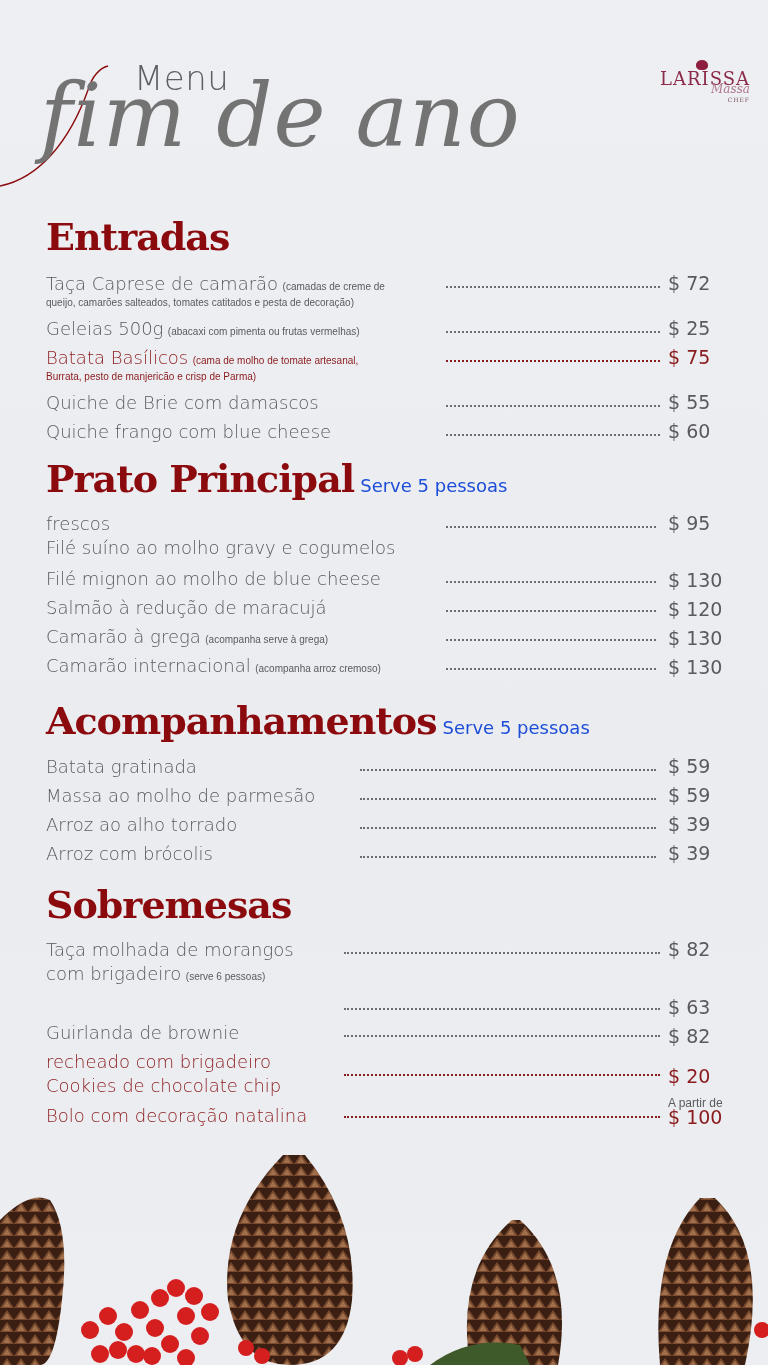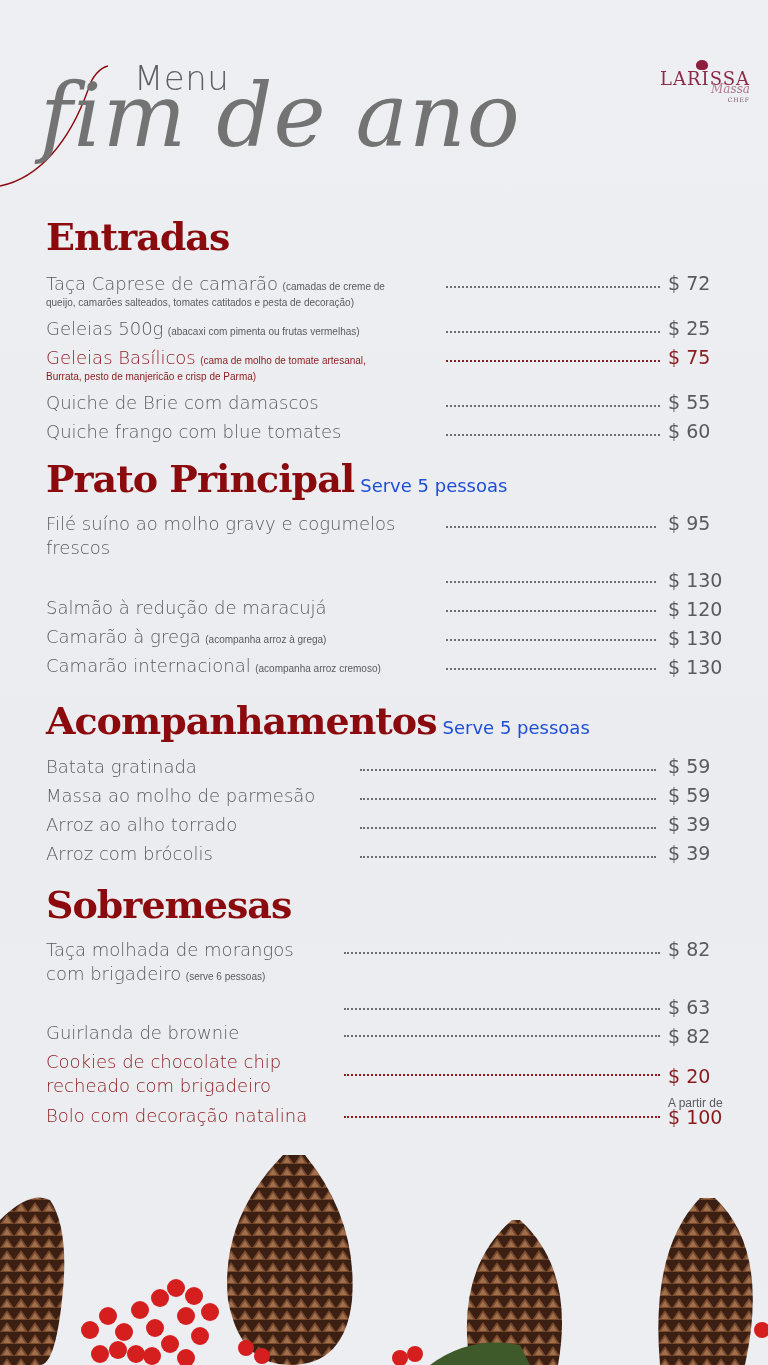--- a/index.html
+++ b/index.html
@@ -71,59 +71,60 @@
   <div class="dots" style="left:400px; width:214px; top:14px"></div>
   <div class="price" style="top:0">$ 72</div>
 </div>
 <div class="row" style="top:317px">
   <span class="item-name">Geleias 500g</span>
   <span class="item-note">(abacaxi com pimenta ou frutas vermelhas)</span>
   <div class="dots" style="left:400px; width:214px; top:14px"></div>
   <div class="price" style="top:0">$ 25</div>
 </div>
 <div class="row red" style="top:346px">
-  <span class="item-name">Geleias Basílicos</span>
+  <span class="item-name">Batata Basílicos</span>
   <span class="item-note">(cama de molho de tomate artesanal,</span>
   <div class="item-desc">Burrata, pesto de manjericão e crisp de Parma)</div>
   <div class="dots" style="left:400px; width:214px; top:14px"></div>
   <div class="price" style="top:0">$ 75</div>
 </div>
 <div class="row" style="top:391px">
   <span class="item-name">Quiche de Brie com damascos</span>
   <div class="dots" style="left:400px; width:214px; top:14px"></div>
   <div class="price" style="top:0">$ 55</div>
 </div>
 <div class="row" style="top:420px">
-  <span class="item-name">Quiche frango com blue tomates</span>
+  <span class="item-name">Quiche frango com blue cheese</span>
   <div class="dots" style="left:400px; width:214px; top:14px"></div>
   <div class="price" style="top:0">$ 60</div>
 </div>
 
 <div class="section-title" style="top:460px">
   <span>Prato Principal</span><span class="section-sub">Serve 5 pessoas</span>
 </div>
 
 <div class="row" style="top:512px">
+  <div class="item-name">frescos</div>
   <div class="item-name">Filé suíno ao molho gravy e cogumelos</div>
-  <div class="item-name">frescos</div>
   <div class="dots" style="left:400px; width:210px; top:14px"></div>
   <div class="price" style="top:0">$ 95</div>
 </div>
 <div class="row" style="top:567px">
+  <span class="item-name">Filé mignon ao molho de blue cheese</span>
   <div class="dots" style="left:400px; width:210px; top:14px"></div>
   <div class="price" style="top:2px">$ 130</div>
 </div>
 <div class="row" style="top:596px">
   <span class="item-name">Salmão à redução de maracujá</span>
   <div class="dots" style="left:400px; width:210px; top:14px"></div>
   <div class="price" style="top:2px">$ 120</div>
 </div>
 <div class="row" style="top:625px">
   <span class="item-name">Camarão à grega</span>
-  <span class="item-note">(acompanha arroz à grega)</span>
+  <span class="item-note">(acompanha serve à grega)</span>
   <div class="dots" style="left:400px; width:210px; top:14px"></div>
   <div class="price" style="top:2px">$ 130</div>
 </div>
 <div class="row" style="top:654px">
   <span class="item-name">Camarão internacional</span>
   <span class="item-note">(acompanha arroz cremoso)</span>
   <div class="dots" style="left:400px; width:210px; top:14px"></div>
   <div class="price" style="top:2px">$ 130</div>
 </div>
 
@@ -163,22 +164,22 @@
 <div class="row" style="top:992px">
   <div class="dots" style="left:298px; width:316px; top:16px"></div>
   <div class="price" style="top:4px">$ 63</div>
 </div>
 <div class="row" style="top:1021px">
   <span class="item-name">Guirlanda de brownie</span>
   <div class="dots" style="left:298px; width:316px; top:14px"></div>
   <div class="price" style="top:4px">$ 82</div>
 </div>
 <div class="row red" style="top:1050px">
+  <div class="item-name">recheado com brigadeiro</div>
   <div class="item-name">Cookies de chocolate chip</div>
-  <div class="item-name">recheado com brigadeiro</div>
   <div class="dots" style="left:298px; width:316px; top:24px"></div>
   <div class="price" style="top:15px">$ 20</div>
 </div>
 <div class="apartir">A partir de</div>
 <div class="row red" style="top:1104px">
   <span class="item-name">Bolo com decoração natalina</span>
   <div class="dots" style="left:298px; width:316px; top:12px"></div>
   <div class="price" style="top:2px">$ 100</div>
 </div>
 

